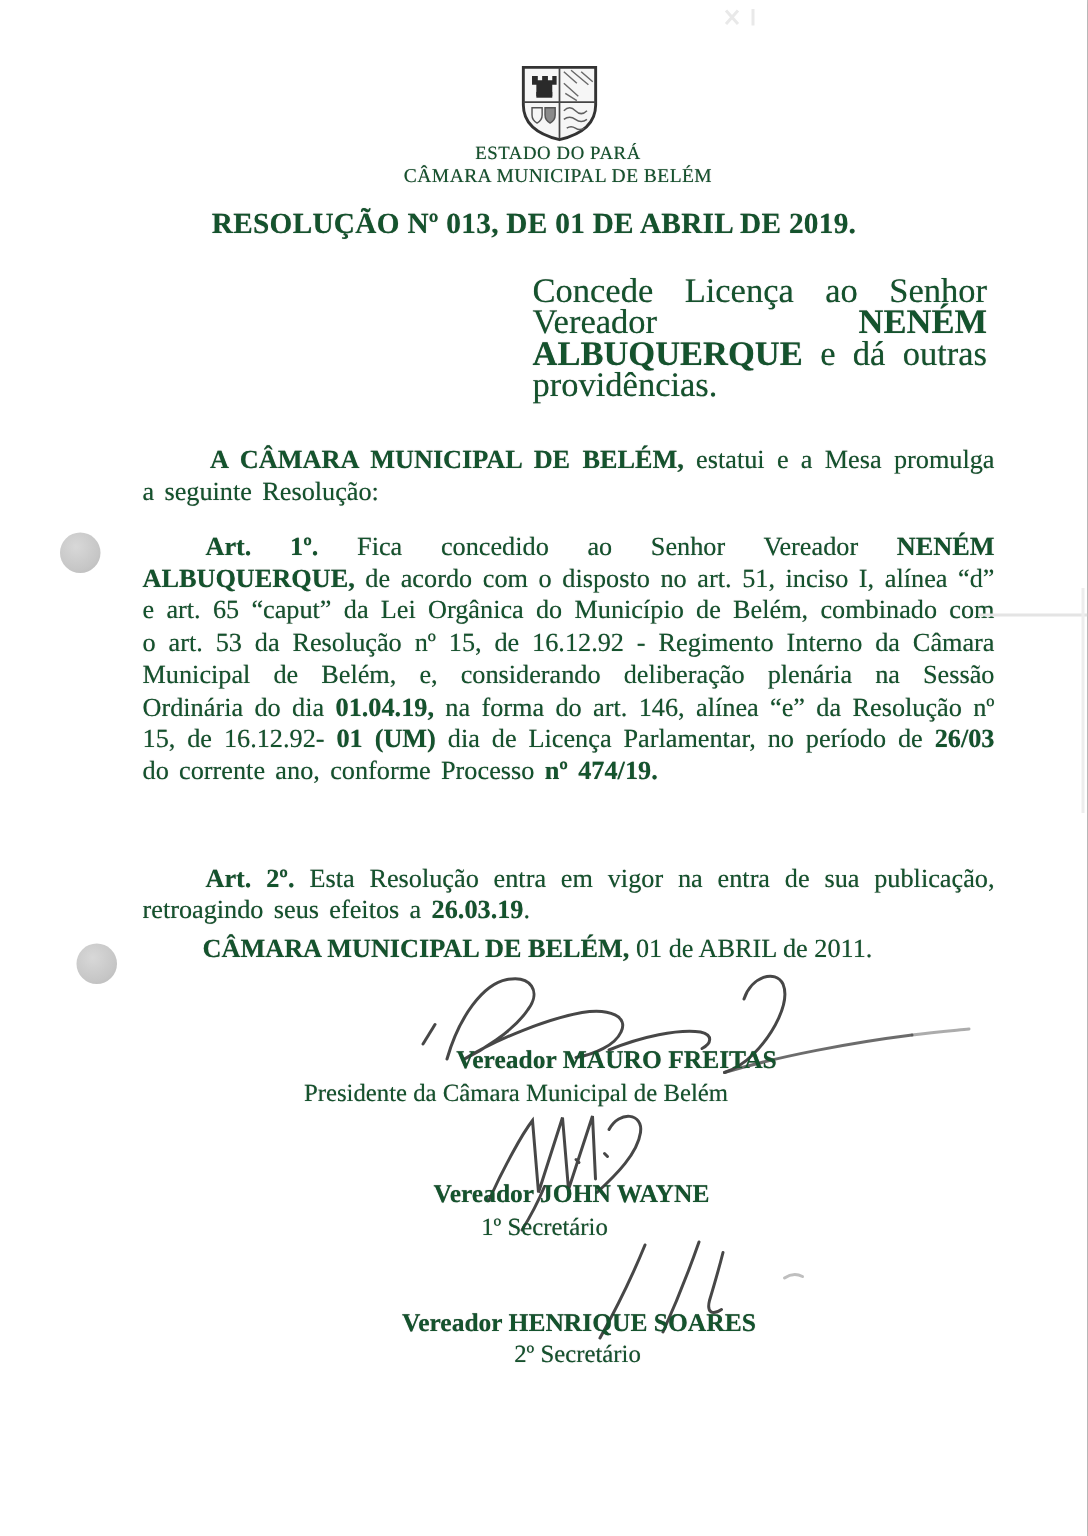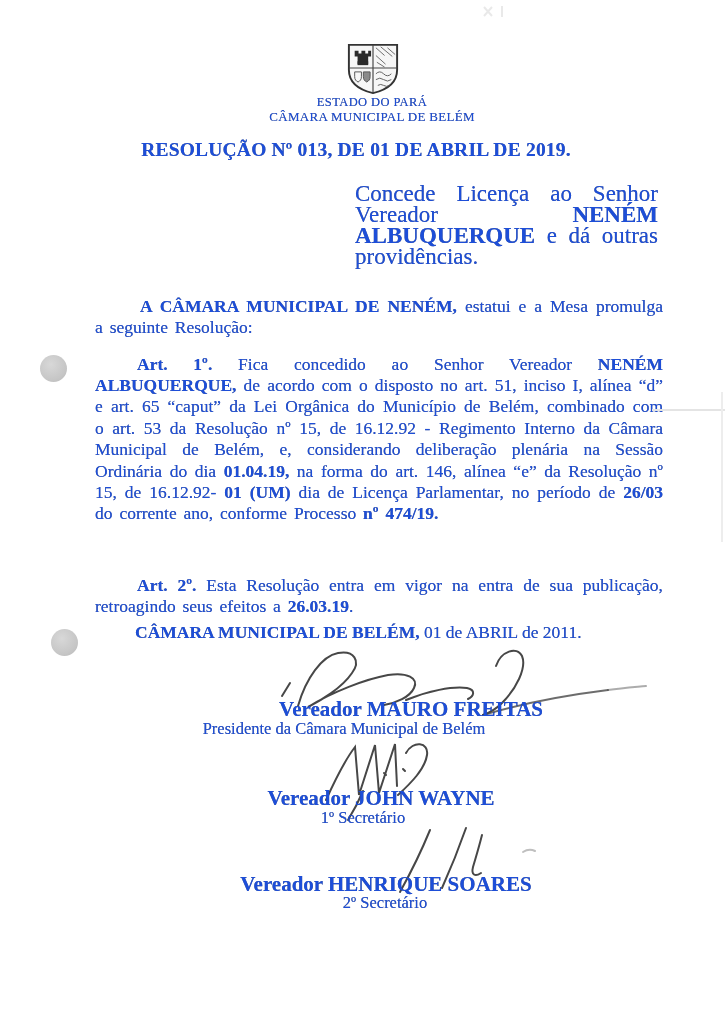--- a/index.html
+++ b/index.html
@@ -1,20 +1,20 @@
 <!DOCTYPE html>
 <html><head>
 <meta charset="utf-8">
 <style>
   html,body{margin:0;padding:0;background:#9a9a9a;}
   .page{
     position:relative;width:725px;height:1024px;margin:0 auto;
     background:#fff;overflow:hidden;
     font-family:"Liberation Serif","DejaVu Serif",serif;
-    color:#1d4ed8;
+    color:#14532d;
     box-shadow:0 0 6px rgba(0,0,0,.4);
   }
   .page *{box-sizing:border-box;}
   
   .txt{ text-shadow:0 0 .5px rgba(20,20,20,.55); }
 
   .crest{position:absolute;left:344px;top:42px;width:58px;height:54px;}
   .header-lines{position:absolute;left:88px;top:96px;width:568px;text-align:center;}
   .header-line1{font-size:12.5px;line-height:13.5px;letter-spacing:.4px;}
   .header-line2{font-size:13px;line-height:14.5px;letter-spacing:.3px;}
@@ -28,21 +28,21 @@
   .par{position:absolute;left:95px;width:568px;font-size:17.5px;line-height:21.4px;
        text-align:justify;word-spacing:2.5px;}
   .par-preamble{top:278px;text-indent:45px;}
   .par-art1{top:336px;text-indent:42px;}
   .par-art2{top:557px;text-indent:42px;}
   .dateline{position:absolute;left:95px;top:622px;width:568px;font-size:17.5px;
             line-height:21.4px;text-indent:40px;text-align:left;}
 
   .sig-svg{position:absolute;}
   .sig-name{position:absolute;width:300px;text-align:center;font-weight:bold;
-            font-size:21px;white-space:nowrap;}
+            font-size:17px;white-space:nowrap;}
   .sig-role{position:absolute;width:300px;text-align:center;font-size:16.5px;
             white-space:nowrap;}
 
   .punch{position:absolute;width:27px;height:27px;border-radius:50%;
          background:radial-gradient(circle at 40% 35%, #d8d8d8, #c6c6c6 65%, #b7b7b7 100%);}
   .punch-1{left:40px;top:355px;}
   .punch-2{left:51px;top:629px;}
 
   .h-artifact{position:absolute;left:652px;top:409px;width:73px;height:2px;background:#e4e4e4;}
   .v-artifact{position:absolute;left:721px;top:392px;width:2px;height:150px;background:#ededed;}
@@ -70,21 +70,21 @@
 
   <div class="header-lines txt">
     <div class="header-line1">ESTADO DO PARÁ</div>
     <div class="header-line2">CÂMARA MUNICIPAL DE BELÉM</div>
   </div>
 
   <div class="title txt">RESOLUÇÃO Nº 013, DE 01 DE ABRIL DE 2019.</div>
 
   <div class="summary txt"><span>Concede Licença ao Senhor Vereador </span><b>NENÉM ALBUQUERQUE</b><span> e dá outras providências.</span></div>
 
-  <p class="par par-preamble txt"><b>A CÂMARA MUNICIPAL DE NENÉM,</b><span> estatui e a Mesa promulga a seguinte Resolução:</span></p>
+  <p class="par par-preamble txt"><b>A CÂMARA MUNICIPAL DE BELÉM,</b><span> estatui e a Mesa promulga a seguinte Resolução:</span></p>
 
   <p class="par par-art1 txt"><b>Art. 1º.</b><span> Fica concedido ao Senhor Vereador </span><b>NENÉM ALBUQUERQUE,</b><span> de acordo com o disposto no art. 51, inciso I, alínea “d” e art. 65 “caput” da Lei Orgânica do Município de Belém, combinado com o art. 53 da Resolução nº 15, de 16.12.92 - Regimento Interno da Câmara Municipal de Belém, e, considerando deliberação plenária na Sessão Ordinária do dia </span><b>01.04.19,</b><span> na forma do art. 146, alínea “e” da Resolução nº 15, de 16.12.92- </span><b>01 (UM)</b><span> dia de Licença Parlamentar, no período de </span><b>26/03</b><span> do corrente ano, conforme Processo </span><b>nº 474/19.</b></p>
 
   <p class="par par-art2 txt"><b>Art. 2º.</b><span> Esta Resolução entra em vigor na entra de sua publicação, retroagindo seus efeitos a </span><b>26.03.19</b><span>.</span></p>
 
   <div class="dateline txt"><b>CÂMARA MUNICIPAL DE BELÉM,</b><span> 01 de ABRIL de 2011.</span></div>
 
   <svg class="sig-svg" style="left:268px;top:644px;" width="380" height="85" viewBox="0 0 380 85">
     <g fill="none" stroke="#2e2e2e" stroke-width="2" stroke-linecap="round" opacity=".88">
       <path d="M14,52 l8,-13"></path>

